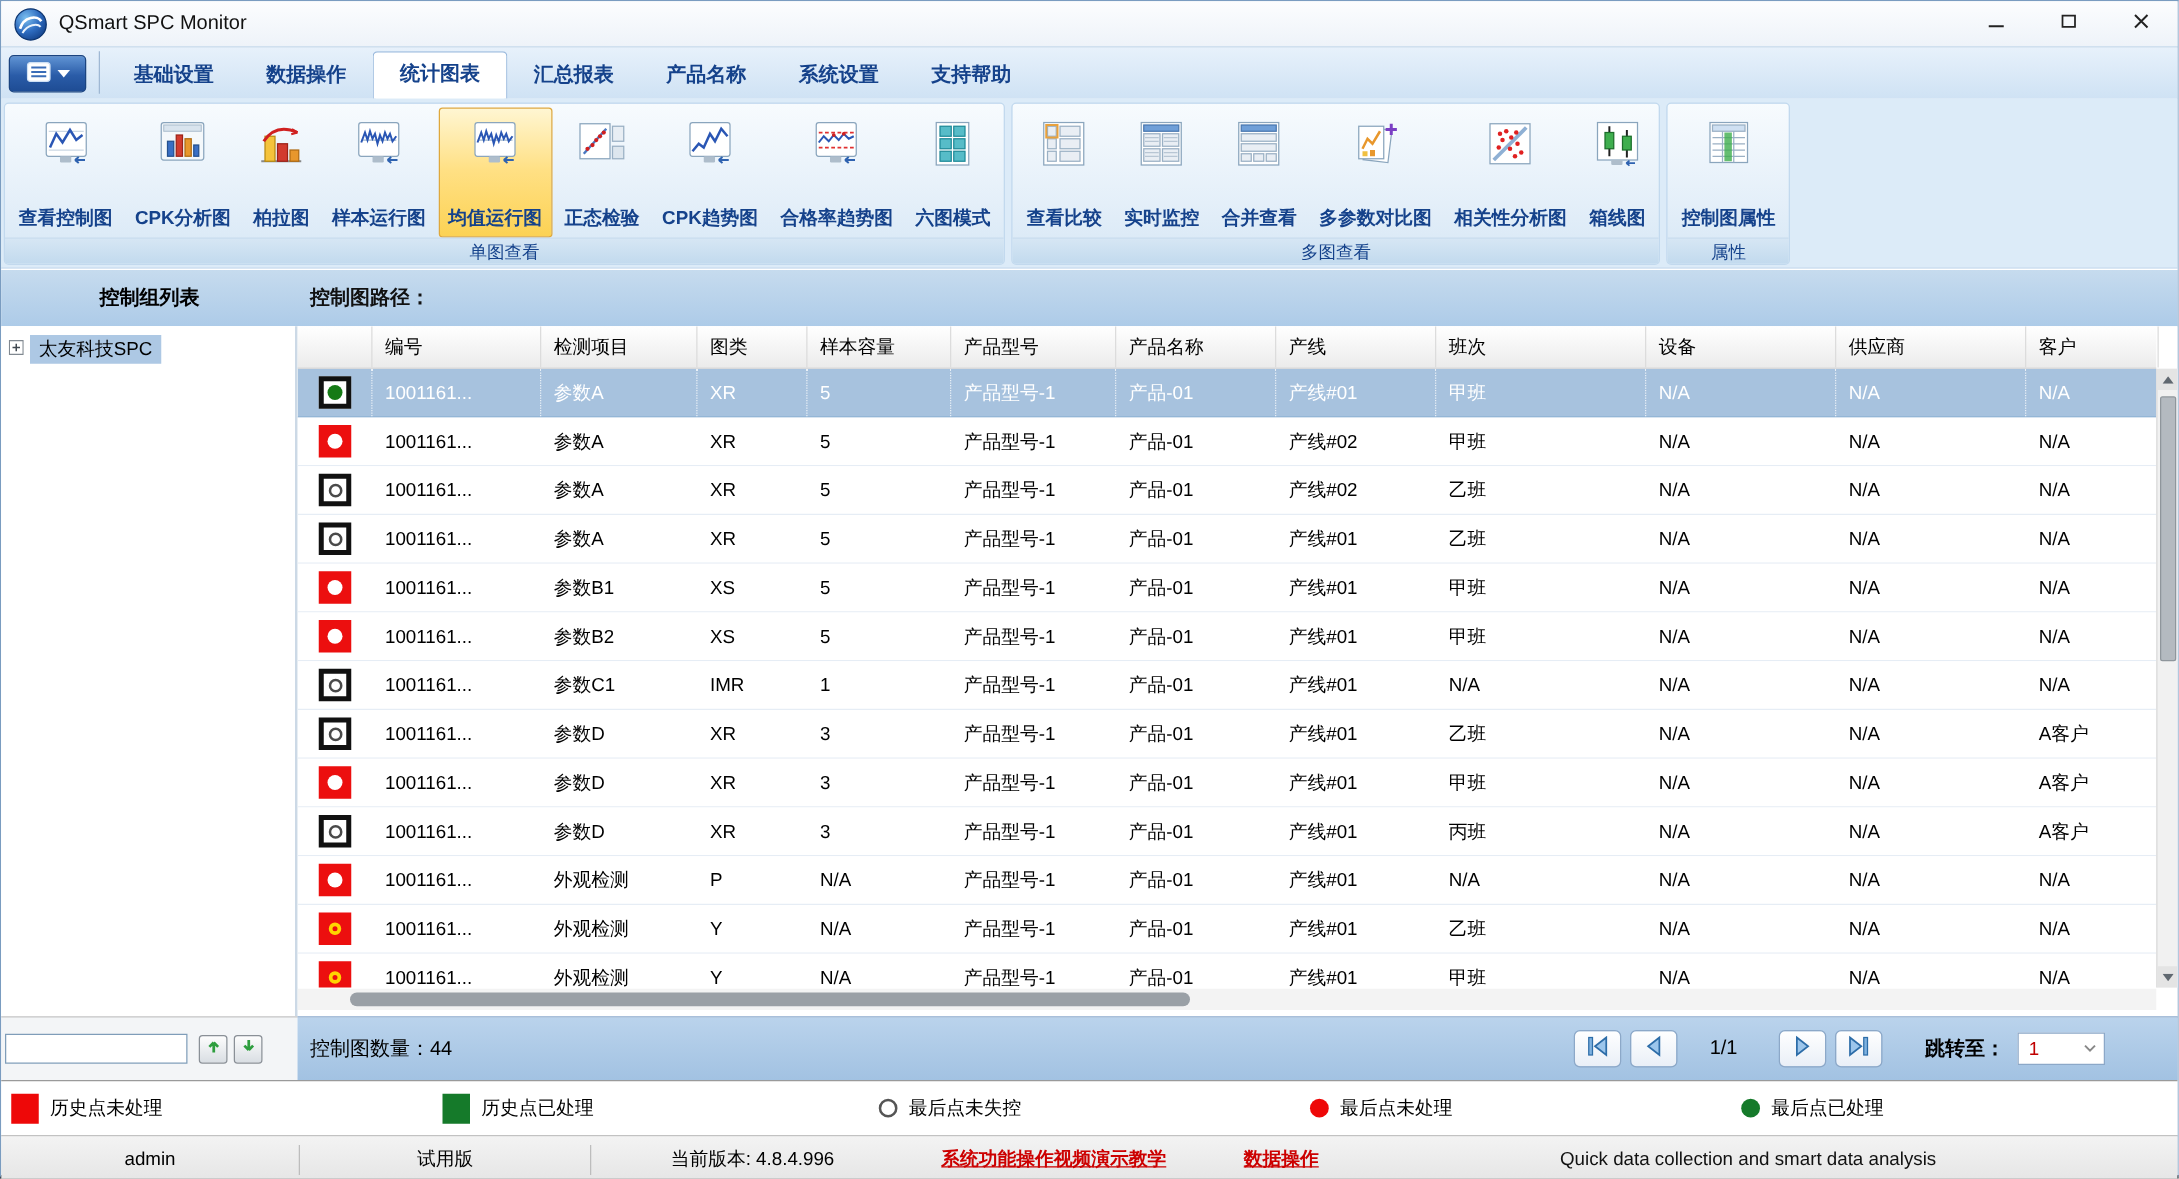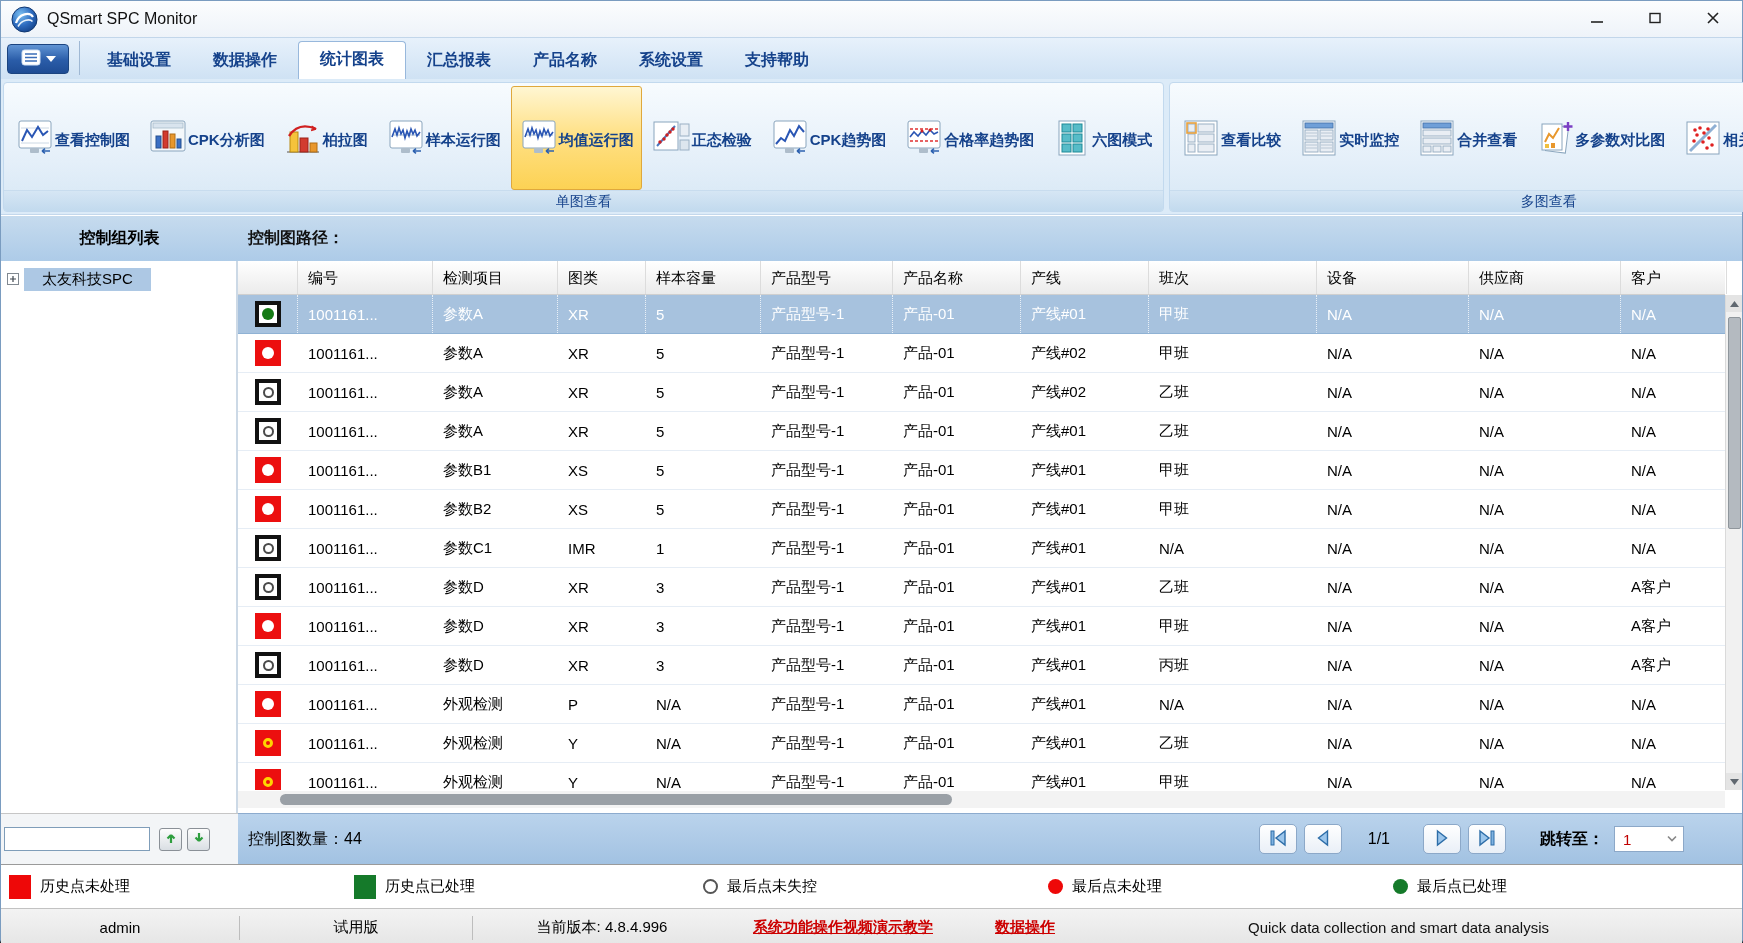--- a/index.html
+++ b/index.html
@@ -20,37 +20,37 @@
   .menu-caret { width:0; height:0; border-left:5px solid transparent; border-right:5px solid transparent; border-top:6px solid #fff; }
   .menu-sep { width:1px; height:34px; background:#9fb8d4; margin:0 6px 4px 0; }
   .tabs { display:flex; align-items:flex-end; height:100%; }
   .tab { padding:7px 21px 8px; font-size:16px; font-weight:bold; color:#15428b; white-space:nowrap; }
   .tab.active { background:#fff; border:1px solid #98b8dc; border-bottom:none; border-radius:4px 4px 0 0; padding-bottom:9px; }
 
   
   .ribbon { height:136px; flex:none; background:#dcebf8; padding:3px 2px 2px; display:flex; align-items:stretch; border-bottom:1px solid #c4d8ec; }
   .rgroup { display:flex; flex-direction:column; margin-right:5px; border:1px solid #c2d9ee; border-radius:4px; background:linear-gradient(#f7fbfe,#e4eff9 62%,#d6e7f5); overflow:hidden; }
   .rbtns { display:flex; flex:1; padding:3px 2px 0; align-items:stretch; }
-  .rbtn { display:flex; align-items:center; justify-content:space-between; padding:7px 7px 5px; margin:0 1px; border:1px solid transparent; border-radius:3px; }
+  .rbtn { display:flex; flex-direction:column; align-items:center; justify-content:space-between; padding:7px 7px 5px; margin:0 1px; border:1px solid transparent; border-radius:3px; }
   .rbtn .ricon { height:44px; display:flex; align-items:center; }
   .rbtn .rtext { font-size:15px; font-weight:bold; color:#15428b; white-space:nowrap; margin-top:3px; }
   .rbtn.sel { background:linear-gradient(#fff6d2,#ffe084 48%,#fcd254); border:1px solid #dfa83c; }
   .rlabel { height:21px; line-height:20px; text-align:center; font-size:14px; color:#15428b; background:linear-gradient(#d6e6f4,#c2daee); border-top:1px solid #c8dcee; }
 
   
   .pathbar { height:46px; flex:none; background:linear-gradient(#c6dbee,#adcbe8); border-top:1px solid #fff; display:flex; align-items:center; }
   .lefttitle { width:237px; flex:none; text-align:center; font-size:16px; font-weight:bold; color:#000; }
   .pathlabel { font-size:16px; font-weight:bold; color:#111; margin-left:10px; }
   .pathvalue { font-size:16px; color:#2244aa; margin-left:8px; }
 
   
   .main { flex:none; height:552px; display:flex; background:#fff; }
   .sidebar { width:237px; flex:none; background:#fff; border-right:2px solid #ccd9e6; padding-top:5px; }
   .tree-item { display:flex; align-items:center; padding-left:6px; height:26px; }
-  .tree-label { margin-left:5px; background:#adc8e4; padding:2px 18px; font-size:15px; color:#000; }
+  .tree-label { margin-left:5px; background:#adc8e4; padding:2px 7px; font-size:15px; color:#000; }
   .tablewrap { flex:1; position:relative; overflow:hidden; }
   .thead { display:flex; height:34px; width:calc(100% - 17px); background:linear-gradient(#ffffff,#ebebeb); border-bottom:1px solid #cfcfcf; }
   .th { flex:none; padding-left:10px; line-height:33px; font-size:15px; color:#000; border-right:1px solid #dcdcdc; overflow:hidden; white-space:nowrap; }
   .tbody { height:495px; width:calc(100% - 17px); overflow:hidden; }
   .trow { display:flex; height:39px; align-items:center; border-bottom:1px solid #e6edf5; background:#fff; }
   .trow.sel { background:#a7c2de; border-bottom:1px solid #8fb2d4; }
   .trow.sel .cell { color:#fff; border-right:1px dotted rgba(255,255,255,.75); }
   .cell { flex:none; padding-left:10px; font-size:15px; color:#000; white-space:nowrap; overflow:hidden; height:100%; display:flex; align-items:center; }
   .cell.c0 { justify-content:center; padding-left:0; }
   .sicon { width:26px; height:26px; display:flex; align-items:center; justify-content:center; }

